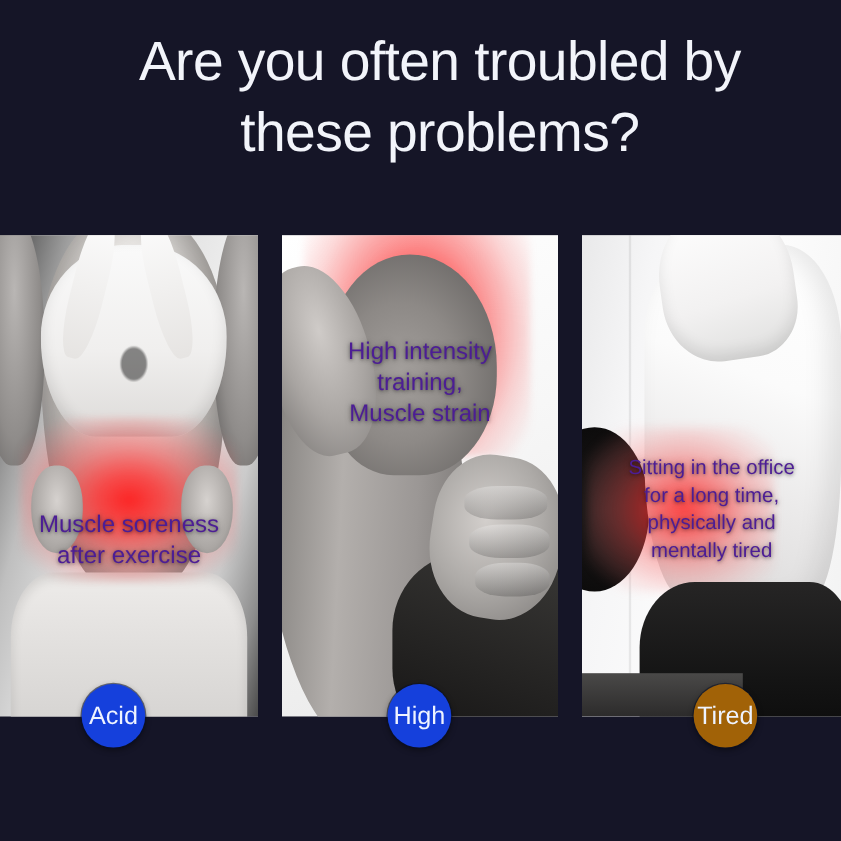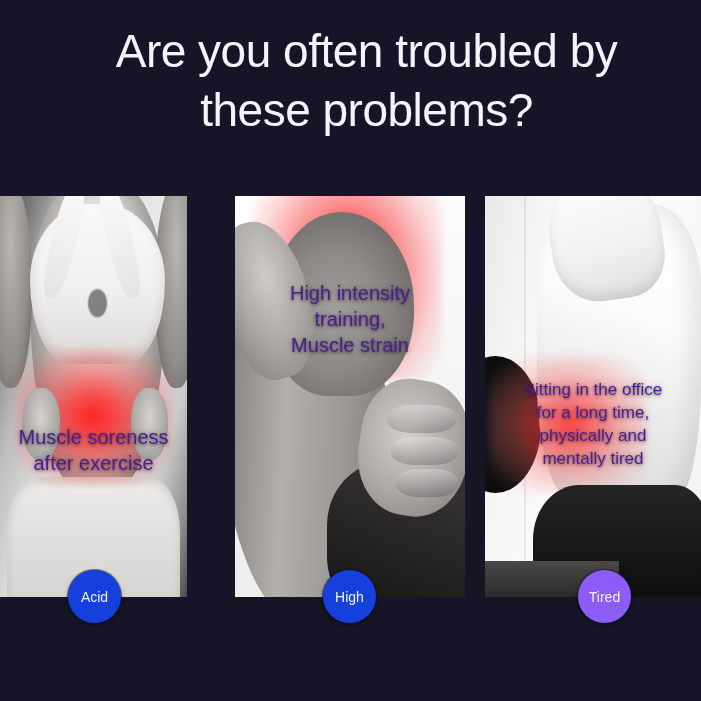--- a/index.html
+++ b/index.html
@@ -31,21 +31,21 @@
     left:0; top:196px;
     width:701px; height:401px;
   }
   .panel {
     position:absolute;
     top:0;
     height:401px;
     overflow:hidden;
     background:#cfcfcf;
   }
-  #panel-1 { left:0;   width:187px; }
+  #panel-1 { left:0;   width:215px; }
   #panel-2 { left:235px; width:230px; }
   #panel-3 { left:485px; width:216px; }
 
   
   .photo { position:absolute; inset:0; }
 
   
   .p1-bg {
     position:absolute; inset:0;
     background:
@@ -240,21 +240,21 @@
   #caption-2 { top:84px;  font-size:20px; line-height:26px; }
   #caption-3 { top:182px; font-size:17px; line-height:23px; }
 
   
   .badge {
     position:absolute;
     width:53px; height:53px;
     border-radius:50%;
     display:flex; align-items:center; justify-content:center;
     color:#eef3ff;
-    font-size:14px;
+    font-size:21px;
     line-height:1;
     box-shadow:0 0 0 1px rgba(10,16,40,.55), 0 2px 5px rgba(0,0,0,.45);
   }
   #badge-1 { left:68px;  top:570px; }
   #badge-2 { left:323px; top:570px; }
   #badge-3 { left:578px; top:570px; }
 </style>
 </head>
 <body style="background: rgb(21, 21, 39);">
 
@@ -314,13 +314,13 @@
     <div class="caption" id="caption-3">Sitting in the office
 for a long time,
 physically and
 mentally tired</div>
   </div>
 
 </div>
 
 <div class="badge" id="badge-1" style="background: rgb(21, 64, 220);">Acid</div>
 <div class="badge" id="badge-2" style="background: rgb(21, 64, 220);">High</div>
-<div class="badge" id="badge-3" style="background: #8b5cf6;">Tired</div>
+<div class="badge" id="badge-3" style="background: #a16207;">Tired</div>
 
 </body></html>

